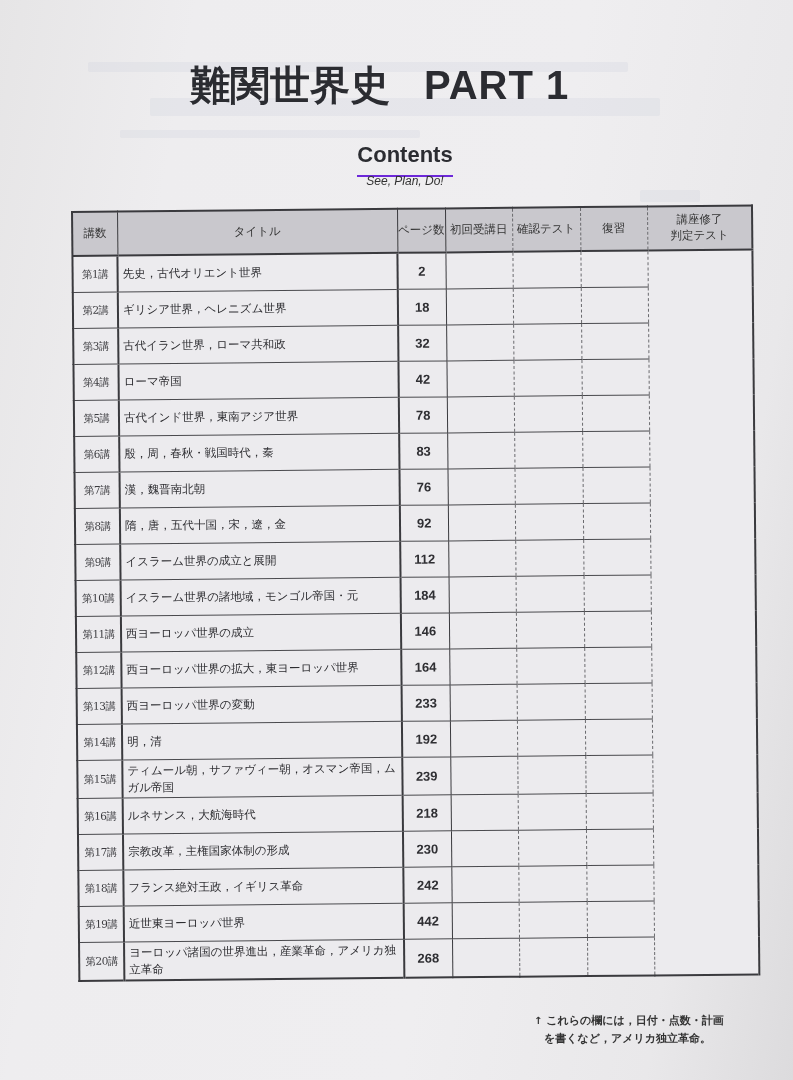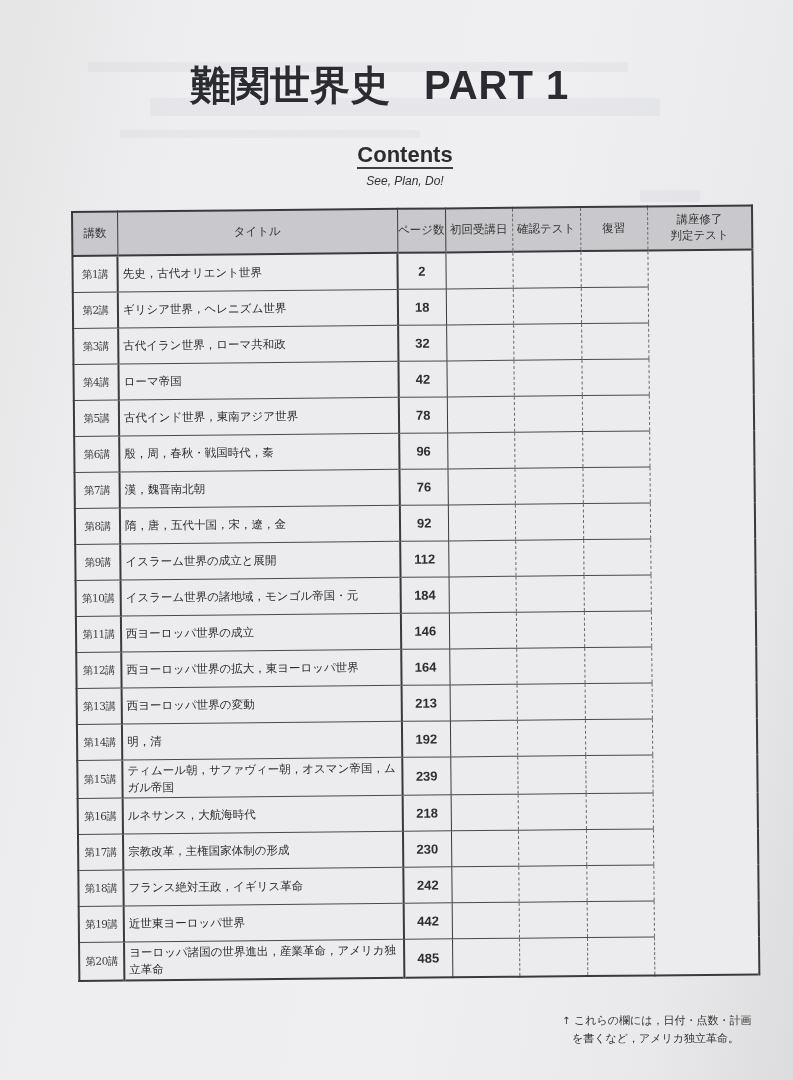--- a/index.html
+++ b/index.html
@@ -43,22 +43,22 @@
     position: absolute;
     left: 0; width: 810px;
     top: 142px;
     text-align: center;
     font-family: "Liberation Sans", sans-serif;
     font-weight: bold;
     font-size: 22px;
     color: #2b2c31;
   }
   .contents-heading span {
-    border-bottom: 2px solid #404040;
-    padding-bottom: 0px;
+    border-bottom: 2px solid #6d28d9;
+    padding-bottom: 8px;
   }
   .subtitle {
     position: absolute;
     left: 0; width: 810px;
     top: 174px;
     text-align: center;
     font-family: "Liberation Sans", sans-serif;
     font-style: italic;
     font-size: 12px;
     color: #333;
@@ -131,27 +131,28 @@
   table.toc td.final {
     border-left: 1px dashed #6a6a6e;
     border-top: none;
     border-bottom: none;
     border-right: 2px solid #3a3a3e;
     background: #ecebee;
   }
   table.toc tr.two-line td { height: 37px; }
   .note {
     position: absolute;
-    left: 562px;
+    left: 534px;
     top: 1012px;
     font-family: "DejaVu Serif", serif;
     font-size: 11px;
     color: #333;
     line-height: 1.6;
     white-space: nowrap;
+    font-weight: bold;
   }
   .note .arrow { font-family: "DejaVu Sans", sans-serif; font-size: 10px; }
 </style>
 </head>
 <body>
 
 <div class="page">
   <div class="bleed" style="left:88px;top:62px;width:540px;height:10px;"></div>
   <div class="bleed" style="left:150px;top:98px;width:510px;height:18px;"></div>
   <div class="bleed" style="left:120px;top:130px;width:300px;height:8px;"></div>
@@ -229,21 +230,21 @@
             <td class="num">第5講</td>
             <td class="ttl">古代インド世界，東南アジア世界</td>
             <td class="pg">78</td>
             <td class="blank first-blank" style="border-left: 1.5px solid rgb(58, 58, 62);"></td>
             <td class="blank"></td>
             <td class="blank" style="border-right: 1px dashed rgb(106, 106, 110);"></td>
           </tr>
           <tr>
             <td class="num">第6講</td>
             <td class="ttl">殷，周，春秋・戦国時代，秦</td>
-            <td class="pg">96</td>
+            <td class="pg">83</td>
             <td class="blank first-blank" style="border-left: 1.5px solid rgb(58, 58, 62);"></td>
             <td class="blank"></td>
             <td class="blank" style="border-right: 1px dashed rgb(106, 106, 110);"></td>
           </tr>
           <tr>
             <td class="num">第7講</td>
             <td class="ttl">漢，魏晋南北朝</td>
             <td class="pg">76</td>
             <td class="blank first-blank" style="border-left: 1.5px solid rgb(58, 58, 62);"></td>
             <td class="blank"></td>
@@ -285,21 +286,21 @@
             <td class="num">第12講</td>
             <td class="ttl">西ヨーロッパ世界の拡大，東ヨーロッパ世界</td>
             <td class="pg">164</td>
             <td class="blank first-blank" style="border-left: 1.5px solid rgb(58, 58, 62);"></td>
             <td class="blank"></td>
             <td class="blank" style="border-right: 1px dashed rgb(106, 106, 110);"></td>
           </tr>
           <tr>
             <td class="num">第13講</td>
             <td class="ttl">西ヨーロッパ世界の変動</td>
-            <td class="pg">213</td>
+            <td class="pg">233</td>
             <td class="blank first-blank" style="border-left: 1.5px solid rgb(58, 58, 62);"></td>
             <td class="blank"></td>
             <td class="blank" style="border-right: 1px dashed rgb(106, 106, 110);"></td>
           </tr>
           <tr>
             <td class="num">第14講</td>
             <td class="ttl">明，清</td>
             <td class="pg">192</td>
             <td class="blank first-blank" style="border-left: 1.5px solid rgb(58, 58, 62);"></td>
             <td class="blank"></td>
@@ -341,21 +342,21 @@
             <td class="num">第19講</td>
             <td class="ttl">近世東ヨーロッパ世界</td>
             <td class="pg">442</td>
             <td class="blank first-blank" style="border-left: 1.5px solid rgb(58, 58, 62);"></td>
             <td class="blank"></td>
             <td class="blank" style="border-right: 1px dashed rgb(106, 106, 110);"></td>
           </tr>
           <tr class="two-line">
             <td class="num">第20講</td>
             <td class="ttl">ヨーロッパ諸国の世界進出，産業革命，アメリカ独立革命</td>
-            <td class="pg">485</td>
+            <td class="pg">268</td>
             <td class="blank first-blank" style="border-left: 1.5px solid rgb(58, 58, 62);"></td>
             <td class="blank"></td>
             <td class="blank" style="border-right: 1px dashed rgb(106, 106, 110);"></td>
           </tr>
         </tbody>
     </table>
   </div>
 
   <div class="note">
     <div><span class="arrow">↑</span> <span>これらの欄には，日付・点数・計画</span></div>

